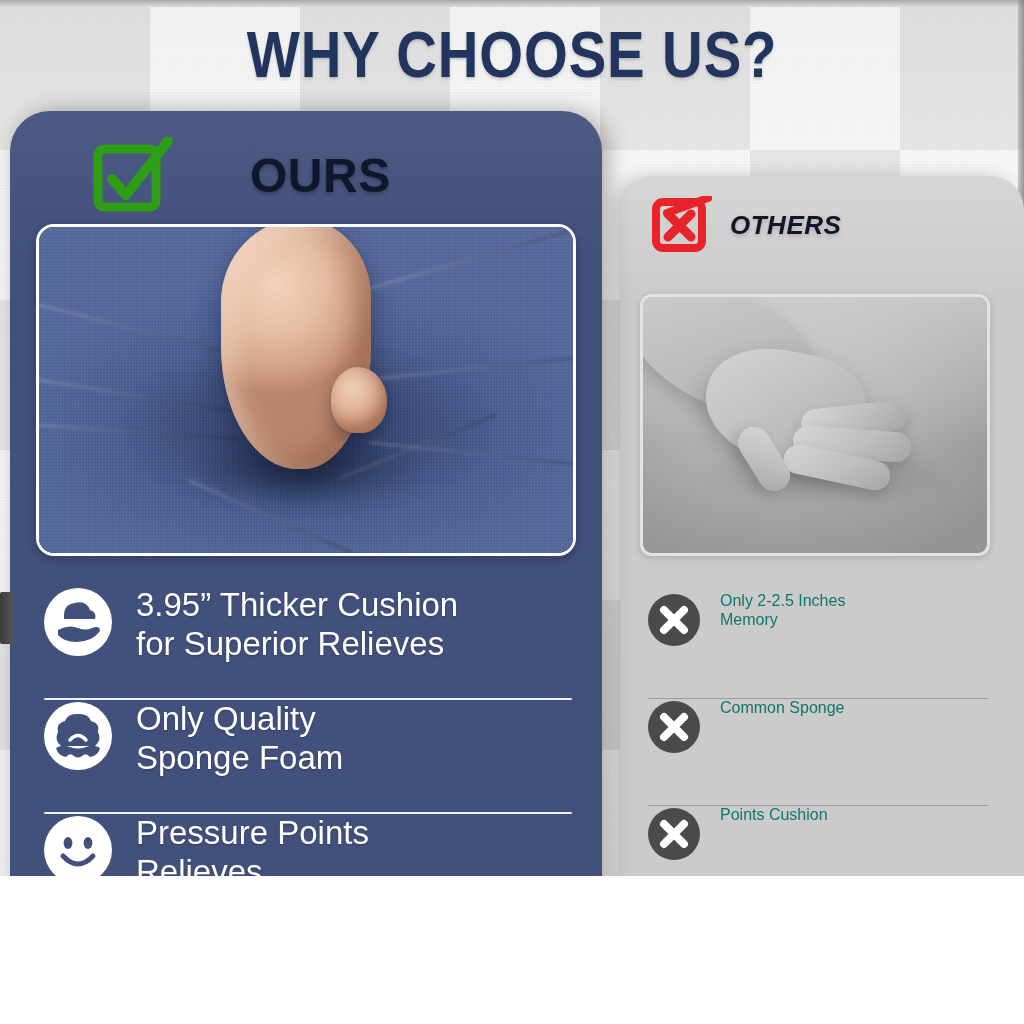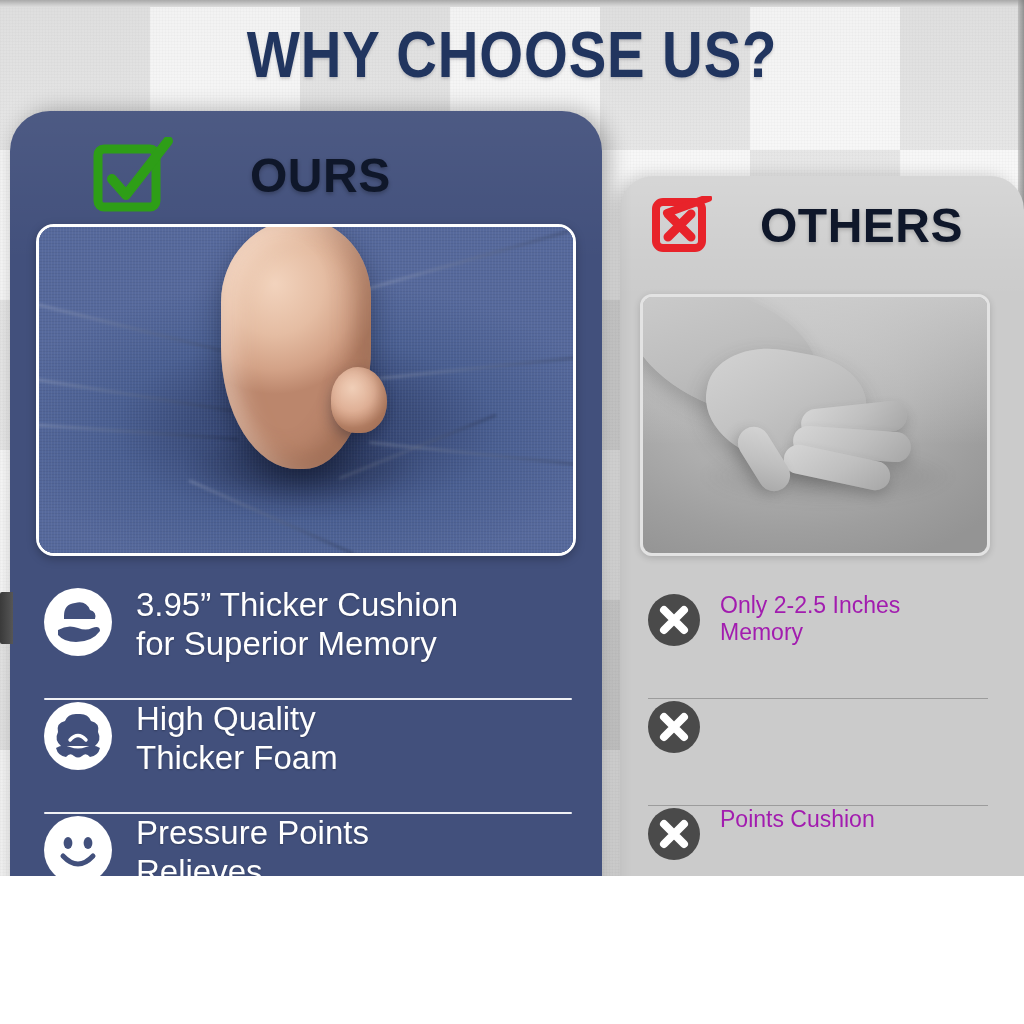--- a/index.html
+++ b/index.html
@@ -142,22 +142,22 @@
   .hdr-ours  { left: 92px;  top: 137px; }
   .hdr-others{ left: 650px; top: 196px; }
 
   .hdr-label {
     font-family: "Liberation Sans", sans-serif;
     font-weight: bold;
     color: #0f172a;
   }
   .hdr-ours .hdr-label   { font-size: 48px; margin-left: 76px; letter-spacing: 0.5px;
                            text-shadow: 0 2px 4px rgba(0,0,0,0.28); }
-  .hdr-others .hdr-label { font-size: 48px; margin-left: 48px; letter-spacing: 0.5px;
-                           text-shadow: 0 2px 4px rgba(0,0,0,0.20); }
+  .hdr-others .hdr-label { font-size: 26px; margin-left: 18px; letter-spacing: 0.5px;
+                           text-shadow: 0 2px 4px rgba(0,0,0,0.20); font-style: italic; }
 
   .box-check, .box-cross { display: block; }
 
   
   .photo-ours {
     position: absolute;
     left: 36px;
     top: 224px;
     width: 540px;
     height: 332px;
@@ -292,22 +292,22 @@
   .row-text {
     font-family: "Liberation Sans", sans-serif;
     line-height: 1.18;
   }
   .rows-ours .row-text {
     color: #ffffff;
     font-size: 33px;
     text-shadow: 0 1px 2px rgba(0,0,0,0.25);
   }
   .rows-others .row-text {
-    color: #a21caf;
-    font-size: 23px;
+    color: #0f766e;
+    font-size: 16px;
   }
 
   .divider-ours {
     height: 2px;
     background: rgba(255,255,255,0.92);
     margin: 2px 4px 0 2px;
     border-radius: 2px;
   }
   .divider-others {
     height: 1px;
@@ -368,20 +368,23 @@
         <div>Memory</div>
       </div>
     </div>
     <div class="divider-others"></div>
 
     <div class="row">
       <svg class="row-icon" viewBox="0 0 56 56">
         <circle cx="28" cy="28" r="26" fill="#4a4a4a"></circle>
         <path d="M18 18 L38 38 M38 18 L18 38" stroke="#ffffff" stroke-width="8" stroke-linecap="round"></path>
       </svg>
+      <div class="row-text">
+        <div>Common Sponge</div>
+      </div>
     </div>
     <div class="divider-others"></div>
 
     <div class="row">
       <svg class="row-icon" viewBox="0 0 56 56">
         <circle cx="28" cy="28" r="26" fill="#4a4a4a"></circle>
         <path d="M18 18 L38 38 M38 18 L18 38" stroke="#ffffff" stroke-width="8" stroke-linecap="round"></path>
       </svg>
       <div class="row-text">
         <div>Points Cushion</div>
@@ -425,35 +428,35 @@
   <div class="rows-ours">
 
     <div class="row">
       <svg class="row-icon" viewBox="0 0 72 72">
         <circle cx="36" cy="36" r="34" fill="#ffffff"></circle>
         <path d="M22 30 Q22 18 33 17 Q44 14 48 24 Q55 26 53 33 L22 33 Z" fill="#42507c"></path>
         <path d="M16 44 Q26 38 36 42 Q44 45 50 42 Q58 39 58 45 Q50 56 34 56 Q22 56 16 49 Z" fill="#42507c"></path>
       </svg>
       <div class="row-text">
         <div>3.95” Thicker Cushion</div>
-        <div>for Superior Memory</div>
+        <div>for Superior Relieves</div>
       </div>
     </div>
     <div class="divider-ours"></div>
 
     <div class="row">
       <svg class="row-icon" viewBox="0 0 72 72">
         <circle cx="36" cy="36" r="34" fill="#ffffff"></circle>
         <path d="M36 14 Q46 13 49 21 Q58 23 56 32 Q60 40 53 46 L19 46 Q12 40 16 32 Q14 23 23 21 Q26 13 36 14 Z" fill="#42507c"></path>
         <path d="M14 48 Q20 44 28 47 Q36 50 44 47 Q52 44 58 48 Q56 56 48 57 Q44 52 40 56 Q36 59 32 56 Q28 52 24 57 Q16 56 14 48 Z" fill="#42507c"></path>
         <path d="M28 40 Q36 31 44 40" fill="none" stroke="#ffffff" stroke-width="3.4" stroke-linecap="round"></path>
       </svg>
       <div class="row-text">
-        <div>High Quality</div>
-        <div>Thicker Foam</div>
+        <div>Only Quality</div>
+        <div>Sponge Foam</div>
       </div>
     </div>
     <div class="divider-ours"></div>
 
     <div class="row">
       <svg class="row-icon" viewBox="0 0 72 72">
         <circle cx="36" cy="36" r="34" fill="#ffffff"></circle>
         <ellipse cx="26" cy="29" rx="4.4" ry="6" fill="#42507c"></ellipse>
         <ellipse cx="46" cy="29" rx="4.4" ry="6" fill="#42507c"></ellipse>
         <path d="M21 42 Q36 58 51 42" fill="none" stroke="#42507c" stroke-width="5" stroke-linecap="round"></path>

